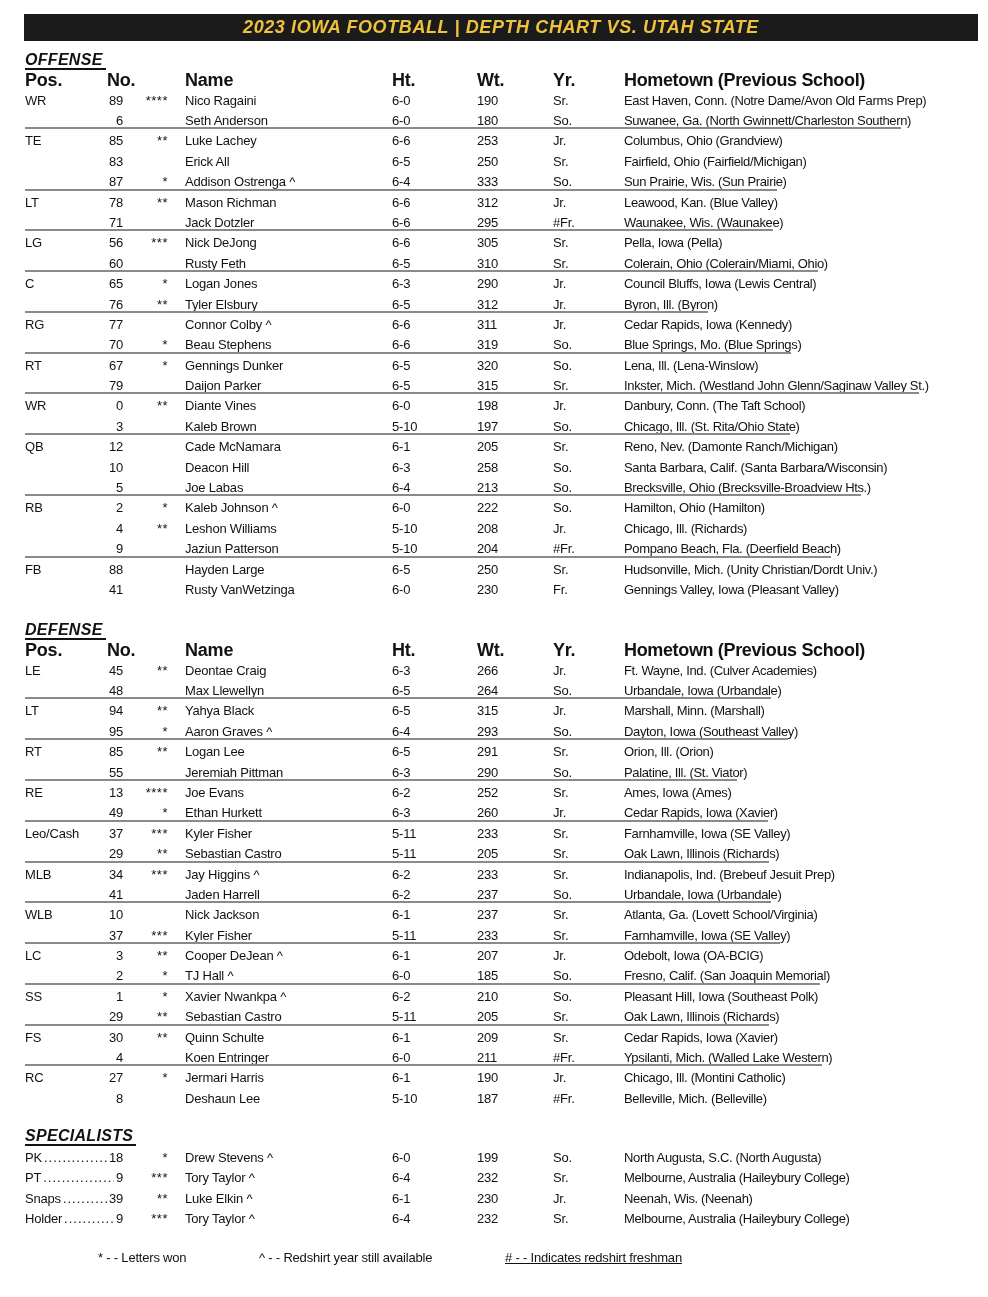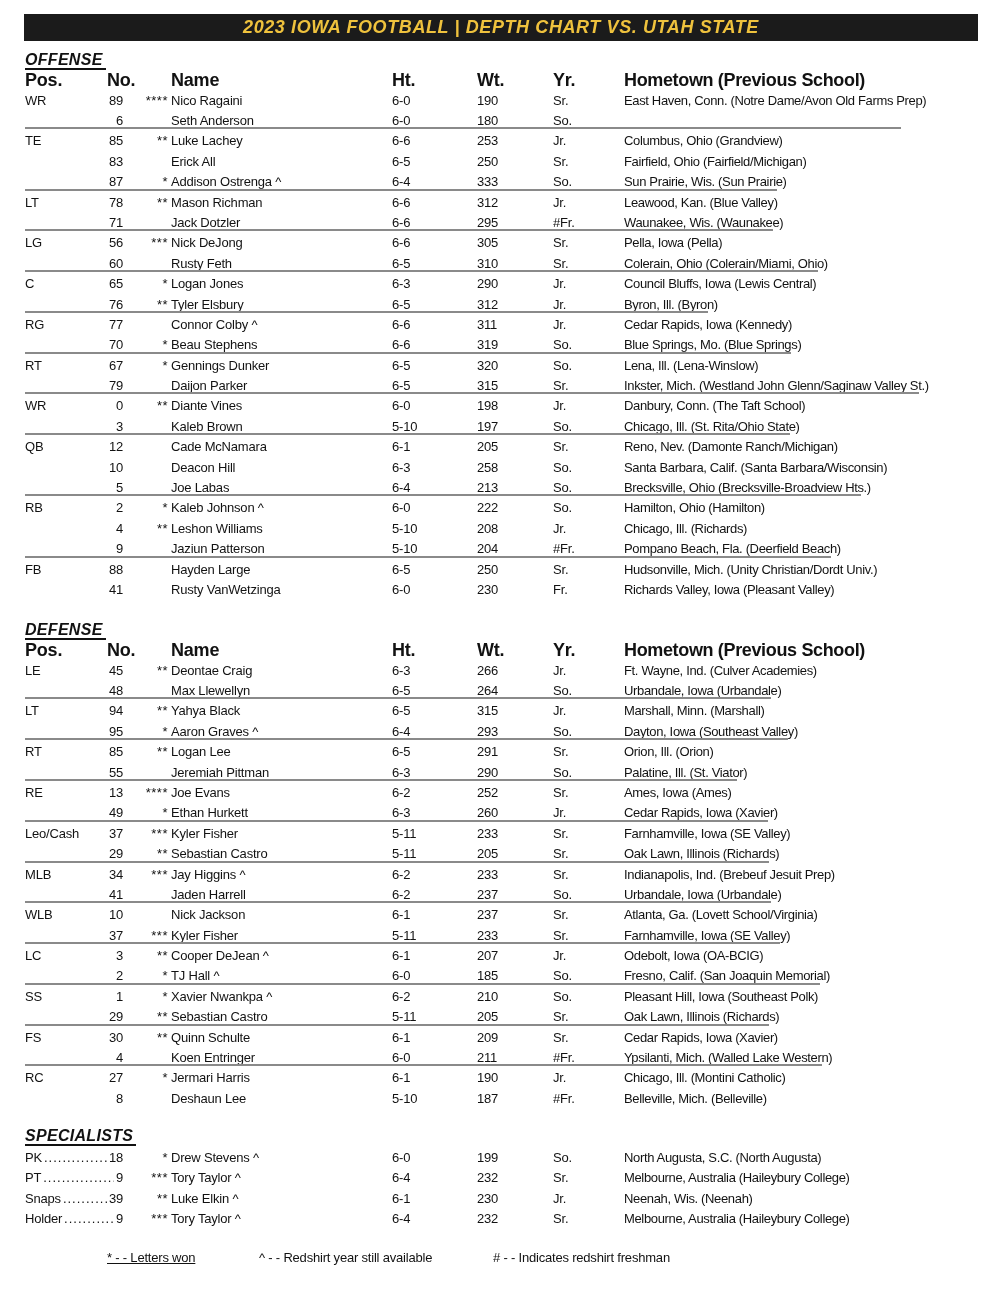--- a/index.html
+++ b/index.html
@@ -18,38 +18,38 @@
           margin:0 0 2px 0;padding-right:3px;}
   .hdr-row{position:relative;height:18.6px;line-height:17px;font-weight:bold;font-size:18px;
           white-space:nowrap;letter-spacing:-0.2px;}
   .row{position:relative;height:20.4px;line-height:20.4px;font-size:13px;white-space:nowrap;
           letter-spacing:-0.2px;}
   .cell{position:absolute;top:0;}
   .c-pos{left:0;}
   .c-no{left:0;width:98px;text-align:right;}
   .h-no{left:75px;margin-left:7px;}
   .c-stars{left:100px;width:43px;text-align:right;letter-spacing:0.5px;}
-  .c-name{left:146px;}
+  .c-name{left:160px;}
   .c-ht{left:367px;}
   .c-wt{left:452px;}
   .c-yr{left:528px;}
   .c-home{left:583px;letter-spacing:-0.35px;padding-left:16px;}
   .c-posdots{left:0;width:98px;display:flex;align-items:baseline;text-align:right;}
   .c-posdots .lbl{flex:none;}
   .c-posdots .num{flex:none;}
   .dots{flex:1 1 auto;overflow:hidden;height:20.4px;white-space:nowrap;letter-spacing:1px;
           margin:0 2px 0 2px;}
   .dots::after{content:"...........................................";}
   .rule{position:absolute;left:0;bottom:2px;height:2px;background:#8a8a8a;}
   .footnote{position:absolute;top:1250px;left:25px;width:938px;height:20px;font-size:13px;
           letter-spacing:-0.2px;}
   .fn{position:absolute;top:0;white-space:nowrap;}
-  .fn-0{left:82px;text-decoration:underline;}
+  .fn-0{left:73px;}
   .fn-1{left:234px;}
-  .fn-2{left:468px;}
+  .fn-2{left:480px;text-decoration:underline;}
 </style>
 </head>
 <body>
 
 <div class="page">
   <div class="banner" style="background: rgb(27, 27, 27);">
     <div class="banner-title" style="color: rgb(239, 194, 61);">2023 IOWA FOOTBALL | DEPTH CHART VS. UTAH STATE</div>
   </div>
   <div>
       <div class="section section-0">
@@ -72,20 +72,21 @@
           <span class="cell c-wt">190</span>
           <span class="cell c-yr">Sr.</span>
           <span class="cell c-home">East Haven, Conn. (Notre Dame/Avon Old Farms Prep)</span>
         </div>
         <div class="row group-end">
           <span class="cell c-no">6</span>
           <span class="cell c-name">Seth Anderson</span>
           <span class="cell c-ht">6-0</span>
           <span class="cell c-wt">180</span>
           <span class="cell c-yr">So.</span>
+          <span class="cell c-home">Suwanee, Ga. (North Gwinnett/Charleston Southern)</span>
           <div class="rule" style="width: 876px; background: rgb(138, 138, 138);"></div>
         </div>
         <div class="row">
           <span class="cell c-pos">TE</span>
           <span class="cell c-no">85</span>
           <span class="cell c-stars">**</span>
           <span class="cell c-name">Luke Lachey</span>
           <span class="cell c-ht">6-6</span>
           <span class="cell c-wt">253</span>
           <span class="cell c-yr">Jr.</span>
@@ -286,21 +287,21 @@
           <span class="cell c-wt">250</span>
           <span class="cell c-yr">Sr.</span>
           <span class="cell c-home">Hudsonville, Mich. (Unity Christian/Dordt Univ.)</span>
         </div>
         <div class="row">
           <span class="cell c-no">41</span>
           <span class="cell c-name">Rusty VanWetzinga</span>
           <span class="cell c-ht">6-0</span>
           <span class="cell c-wt">230</span>
           <span class="cell c-yr">Fr.</span>
-          <span class="cell c-home">Richards Valley, Iowa (Pleasant Valley)</span>
+          <span class="cell c-home">Gennings Valley, Iowa (Pleasant Valley)</span>
         </div>
       </div>
       <div class="section section-1">
         <div class="sec-heading">DEFENSE</div>
         <div class="hdr-row">
           <span class="cell c-pos">Pos.</span>
           <span class="cell h-no">No.</span>
           <span class="cell c-name">Name</span>
           <span class="cell c-ht">Ht.</span>
           <span class="cell c-wt">Wt.</span>

